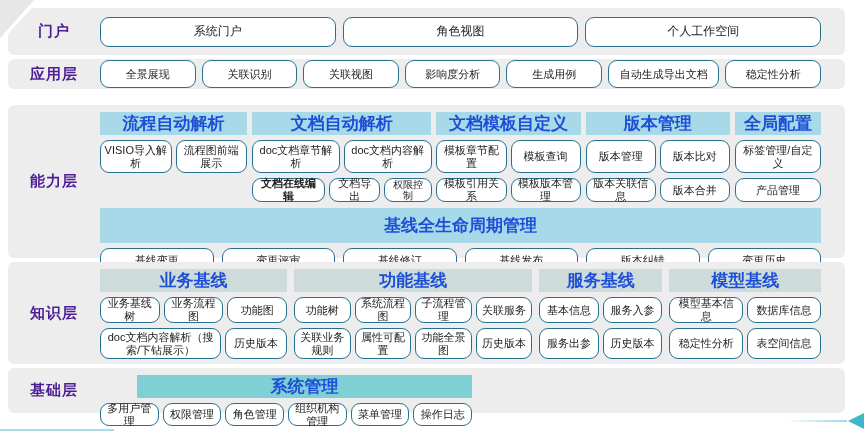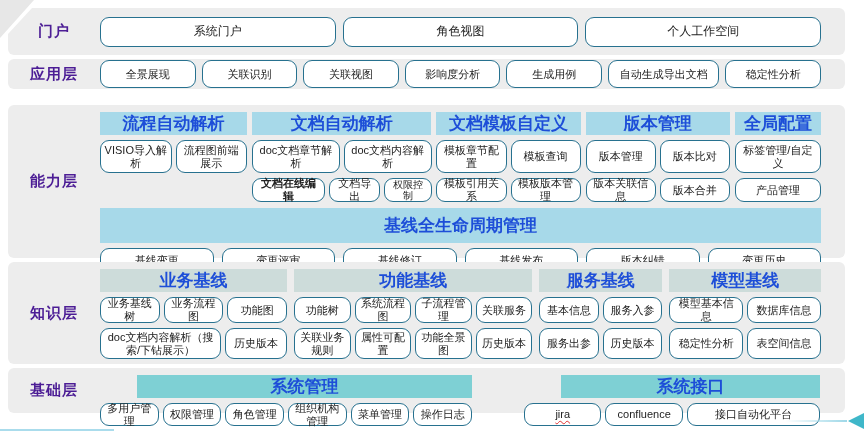--- a/index.html
+++ b/index.html
@@ -274,30 +274,20 @@
         <div class="grow">
           <div class="btn">多用户管理</div>
           <div class="btn">权限管理</div>
           <div class="btn">角色管理</div>
           <div class="btn">组织机构管理</div>
           <div class="btn">菜单管理</div>
           <div class="btn">操作日志</div>
         </div>
       </div>
 
-      <div class="group g-fd1">
-        <div class="hdr fd-head">系统接口</div>
-        <div class="grow">
-          <div class="btn">
-              <span class="misspell">jira</span>
-            </div>
-          <div class="btn">confluence</div>
-          <div class="btn">接口自动化平台</div>
-        </div>
-      </div>
 
     </div>
   </div>
 </div>
 
 <div class="bottom-left-line"></div>
 <div class="bottom-right-line"></div>
 <div class="bottom-right-arrow"></div>
 
 </body></html>

